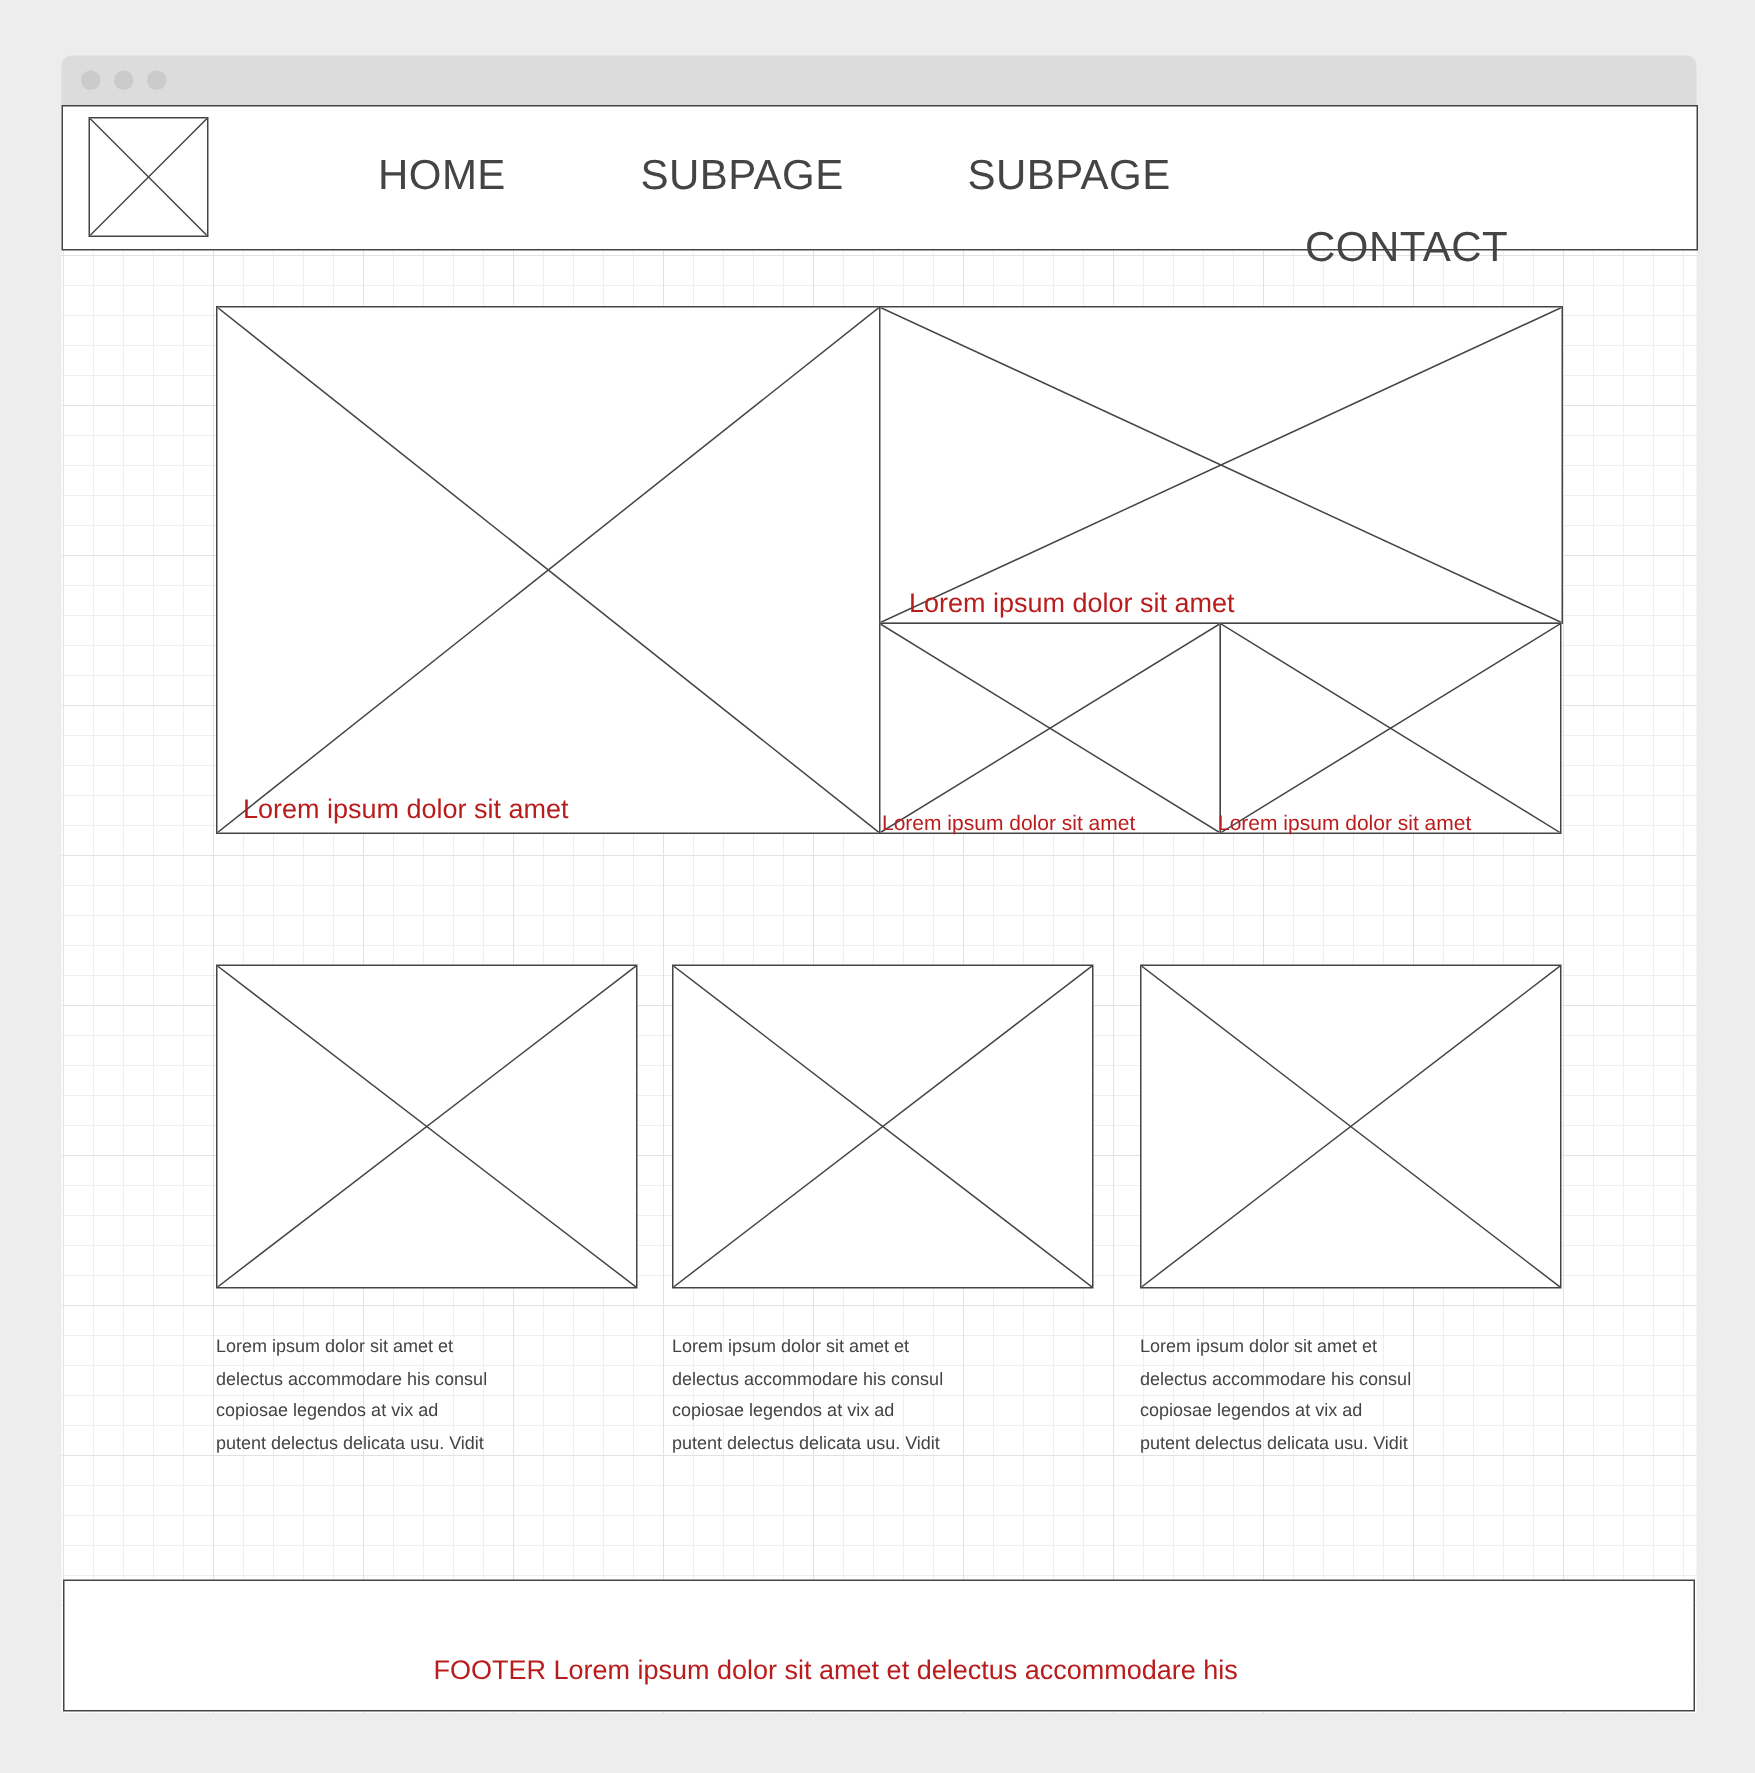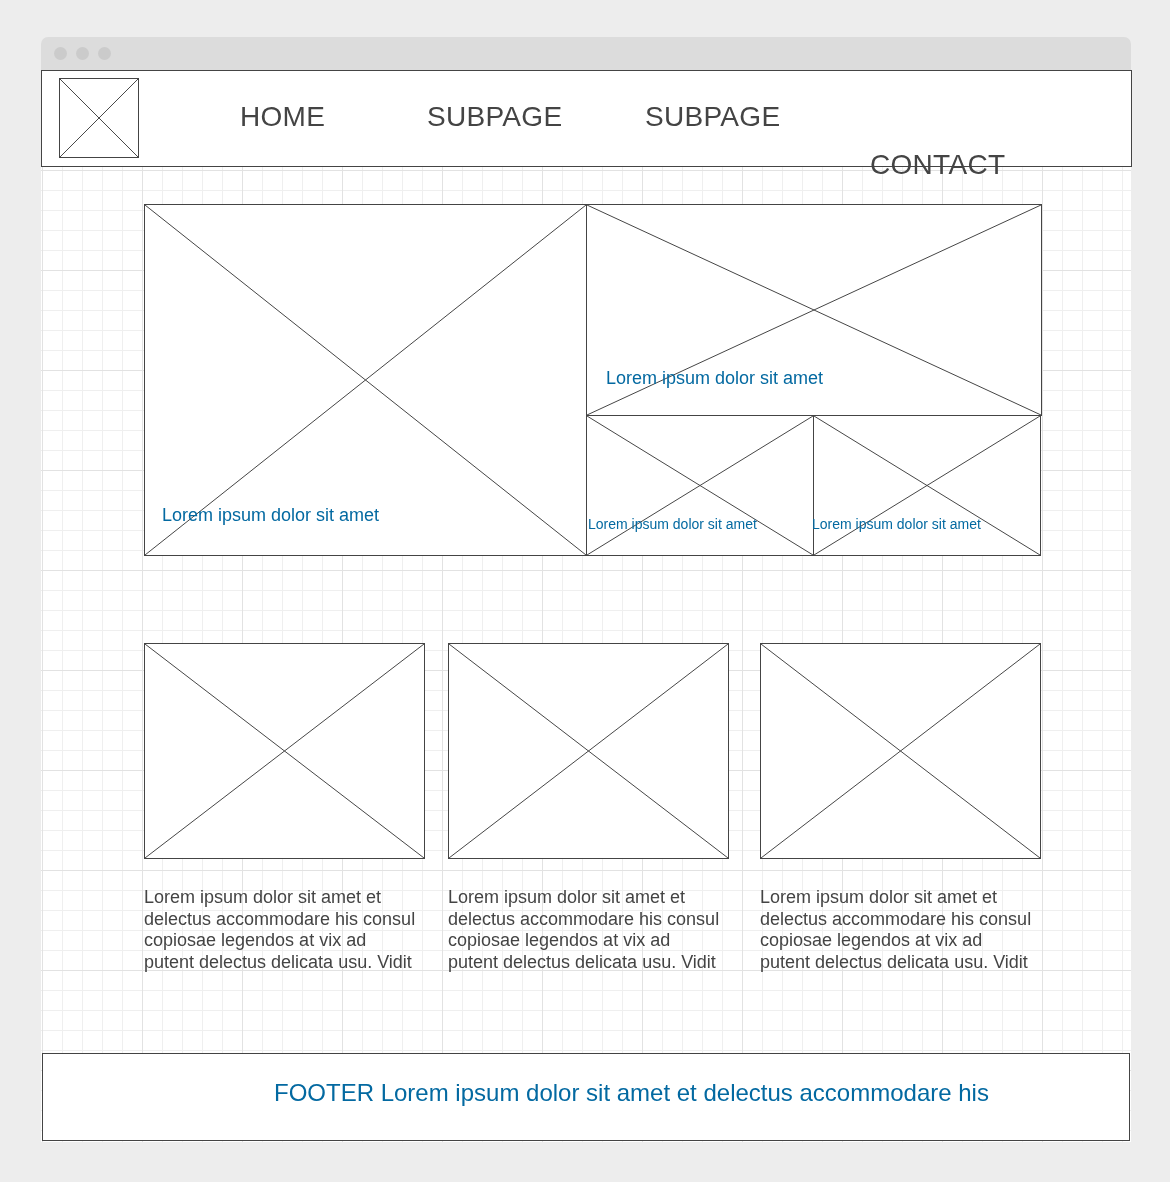--- a/index.html
+++ b/index.html
@@ -13,42 +13,42 @@
       linear-gradient(to right,#e2e2e2 1px,transparent 1px),
       linear-gradient(to bottom,#e2e2e2 1px,transparent 1px),
       linear-gradient(to right,#efefef 1px,transparent 1px),
       linear-gradient(to bottom,#efefef 1px,transparent 1px);
     background-size:100px 100px,100px 100px,20px 20px,20px 20px;
     background-position:1px 0,0 0,1px 0,0 0;}
   .box{border:1px solid #444;background:#fff;}
   .box svg{position:absolute;left:0;top:0;width:100%;height:100%;}
   .header{left:41px;top:70px;width:1091px;height:97px;border:1px solid #444;background:#fff;}
   .nav{top:101px;font-size:28px;color:#444;letter-spacing:0.3px;white-space:nowrap;}
-  .cap{color:#0369a1;white-space:nowrap;}
-  .para{font-size:18px;line-height:21.5px;color:#444;width:290px;}
+  .cap{color:#b91c1c;white-space:nowrap;margin-top:24px;}
+  .para{font-size:12px;line-height:21.5px;color:#444;width:290px;}
   .footer{left:42px;top:1053px;width:1088px;height:88px;border:1px solid #444;background:#fff;}
 </style>
 </head>
 <body>
 
 <div class="abs titlebar"></div>
 <div class="abs dot" style="left:54px;top:47px;"></div>
 <div class="abs dot" style="left:76px;top:47px;"></div>
 <div class="abs dot" style="left:98px;top:47px;"></div>
 
 <div class="abs canvas"></div>
 
 <div class="abs header"></div>
 <div class="abs box" style="left:59px;top:78px;width:80px;height:80px;">
   <svg viewBox="0 0 80 80" preserveAspectRatio="none">
       <line x1="0" y1="0" x2="80" y2="80" stroke="#444" stroke-width="1"></line>
       <line x1="80" y1="0" x2="0" y2="80" stroke="#444" stroke-width="1"></line>
     </svg>
 </div>
-<div class="abs nav" style="left:240px;">HOME</div>
+<div class="abs nav" style="left:252px;">HOME</div>
 <div class="abs nav" style="left:427px;">SUBPAGE</div>
 <div class="abs nav" style="left:645px;">SUBPAGE</div>
 <div class="abs nav" style="left:870px;margin-top:48px;">CONTACT</div>
 
 <div class="abs box" style="left:144px;top:204px;width:443px;height:352px;">
   <svg viewBox="0 0 443 352" preserveAspectRatio="none">
       <line x1="0" y1="0" x2="443" y2="352" stroke="#444"></line>
       <line x1="443" y1="0" x2="0" y2="352" stroke="#444"></line>
     </svg>
 </div>
@@ -111,13 +111,13 @@
     </svg>
 </div>
 <div class="abs para" style="left:760px;top:887px;">
   <div>Lorem ipsum dolor sit amet et</div>
   <div>delectus accommodare his consul</div>
   <div>copiosae legendos at vix ad</div>
   <div>putent delectus delicata usu. Vidit</div>
 </div>
 
 <div class="abs footer"></div>
-<div class="abs cap" style="left:274px;top:1079px;font-size:24px;">FOOTER Lorem ipsum dolor sit amet et delectus accommodare his</div>
+<div class="abs cap" style="left:289px;top:1079px;font-size:18px;">FOOTER Lorem ipsum dolor sit amet et delectus accommodare his</div>
 
 </body></html>

